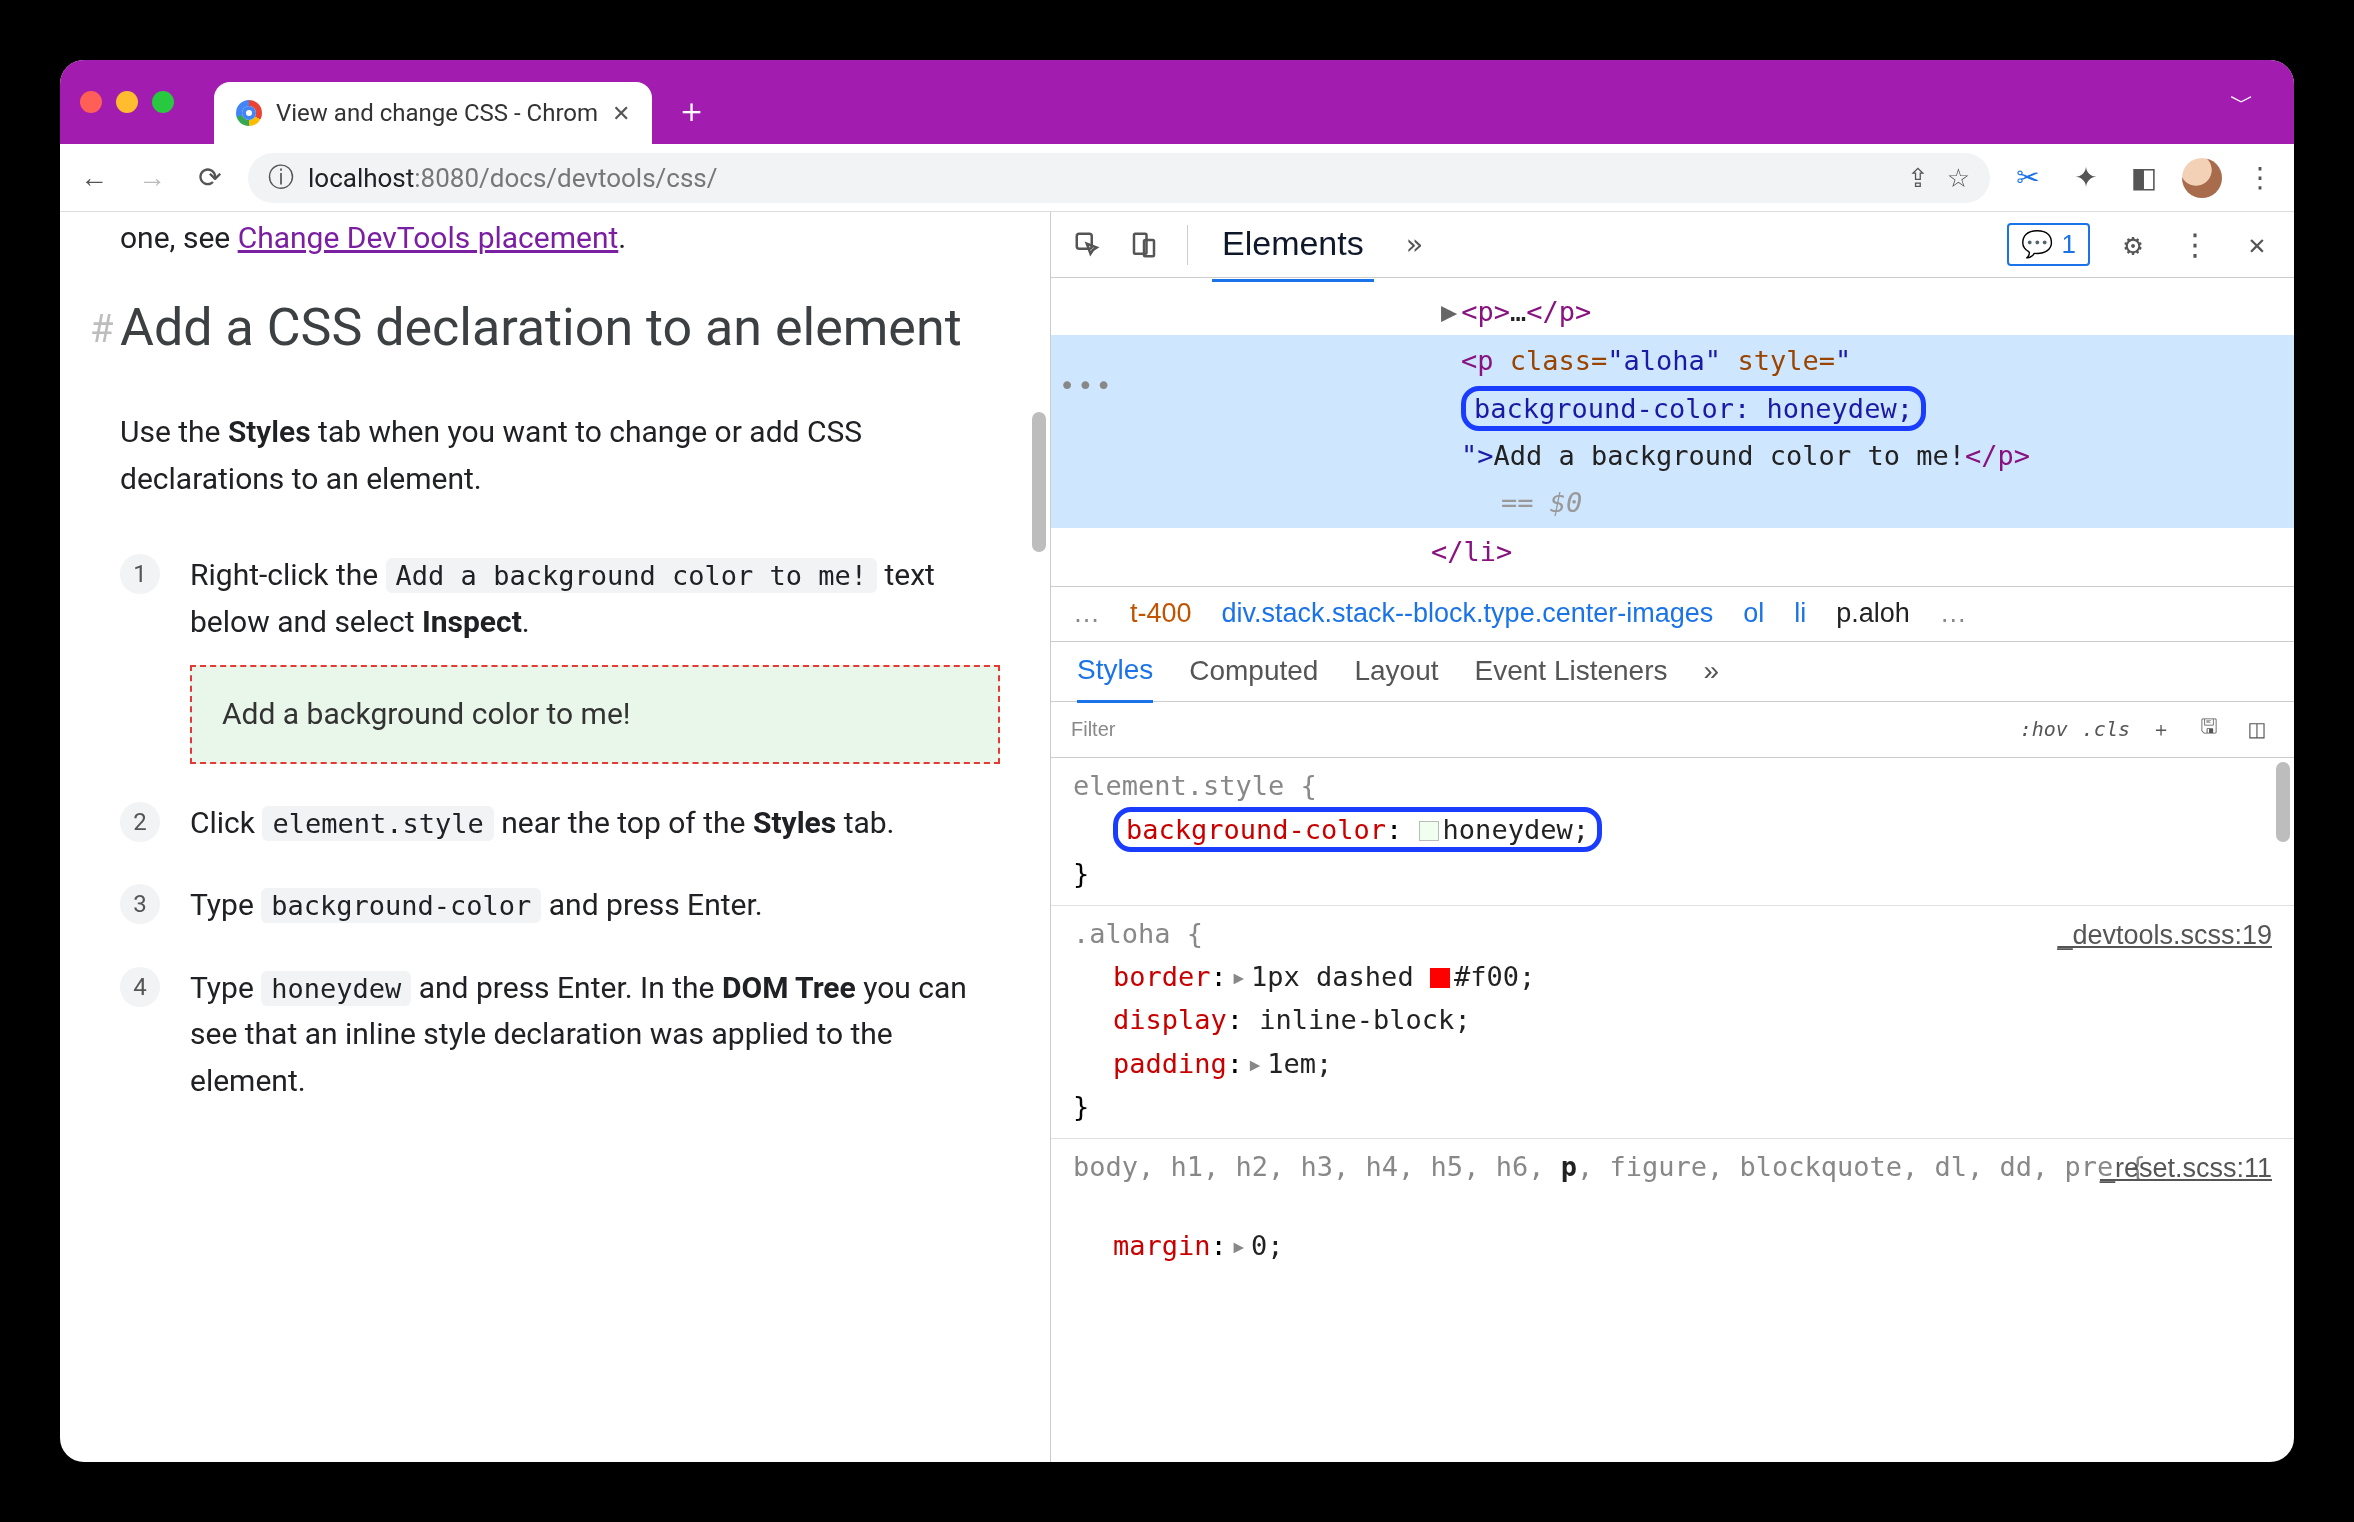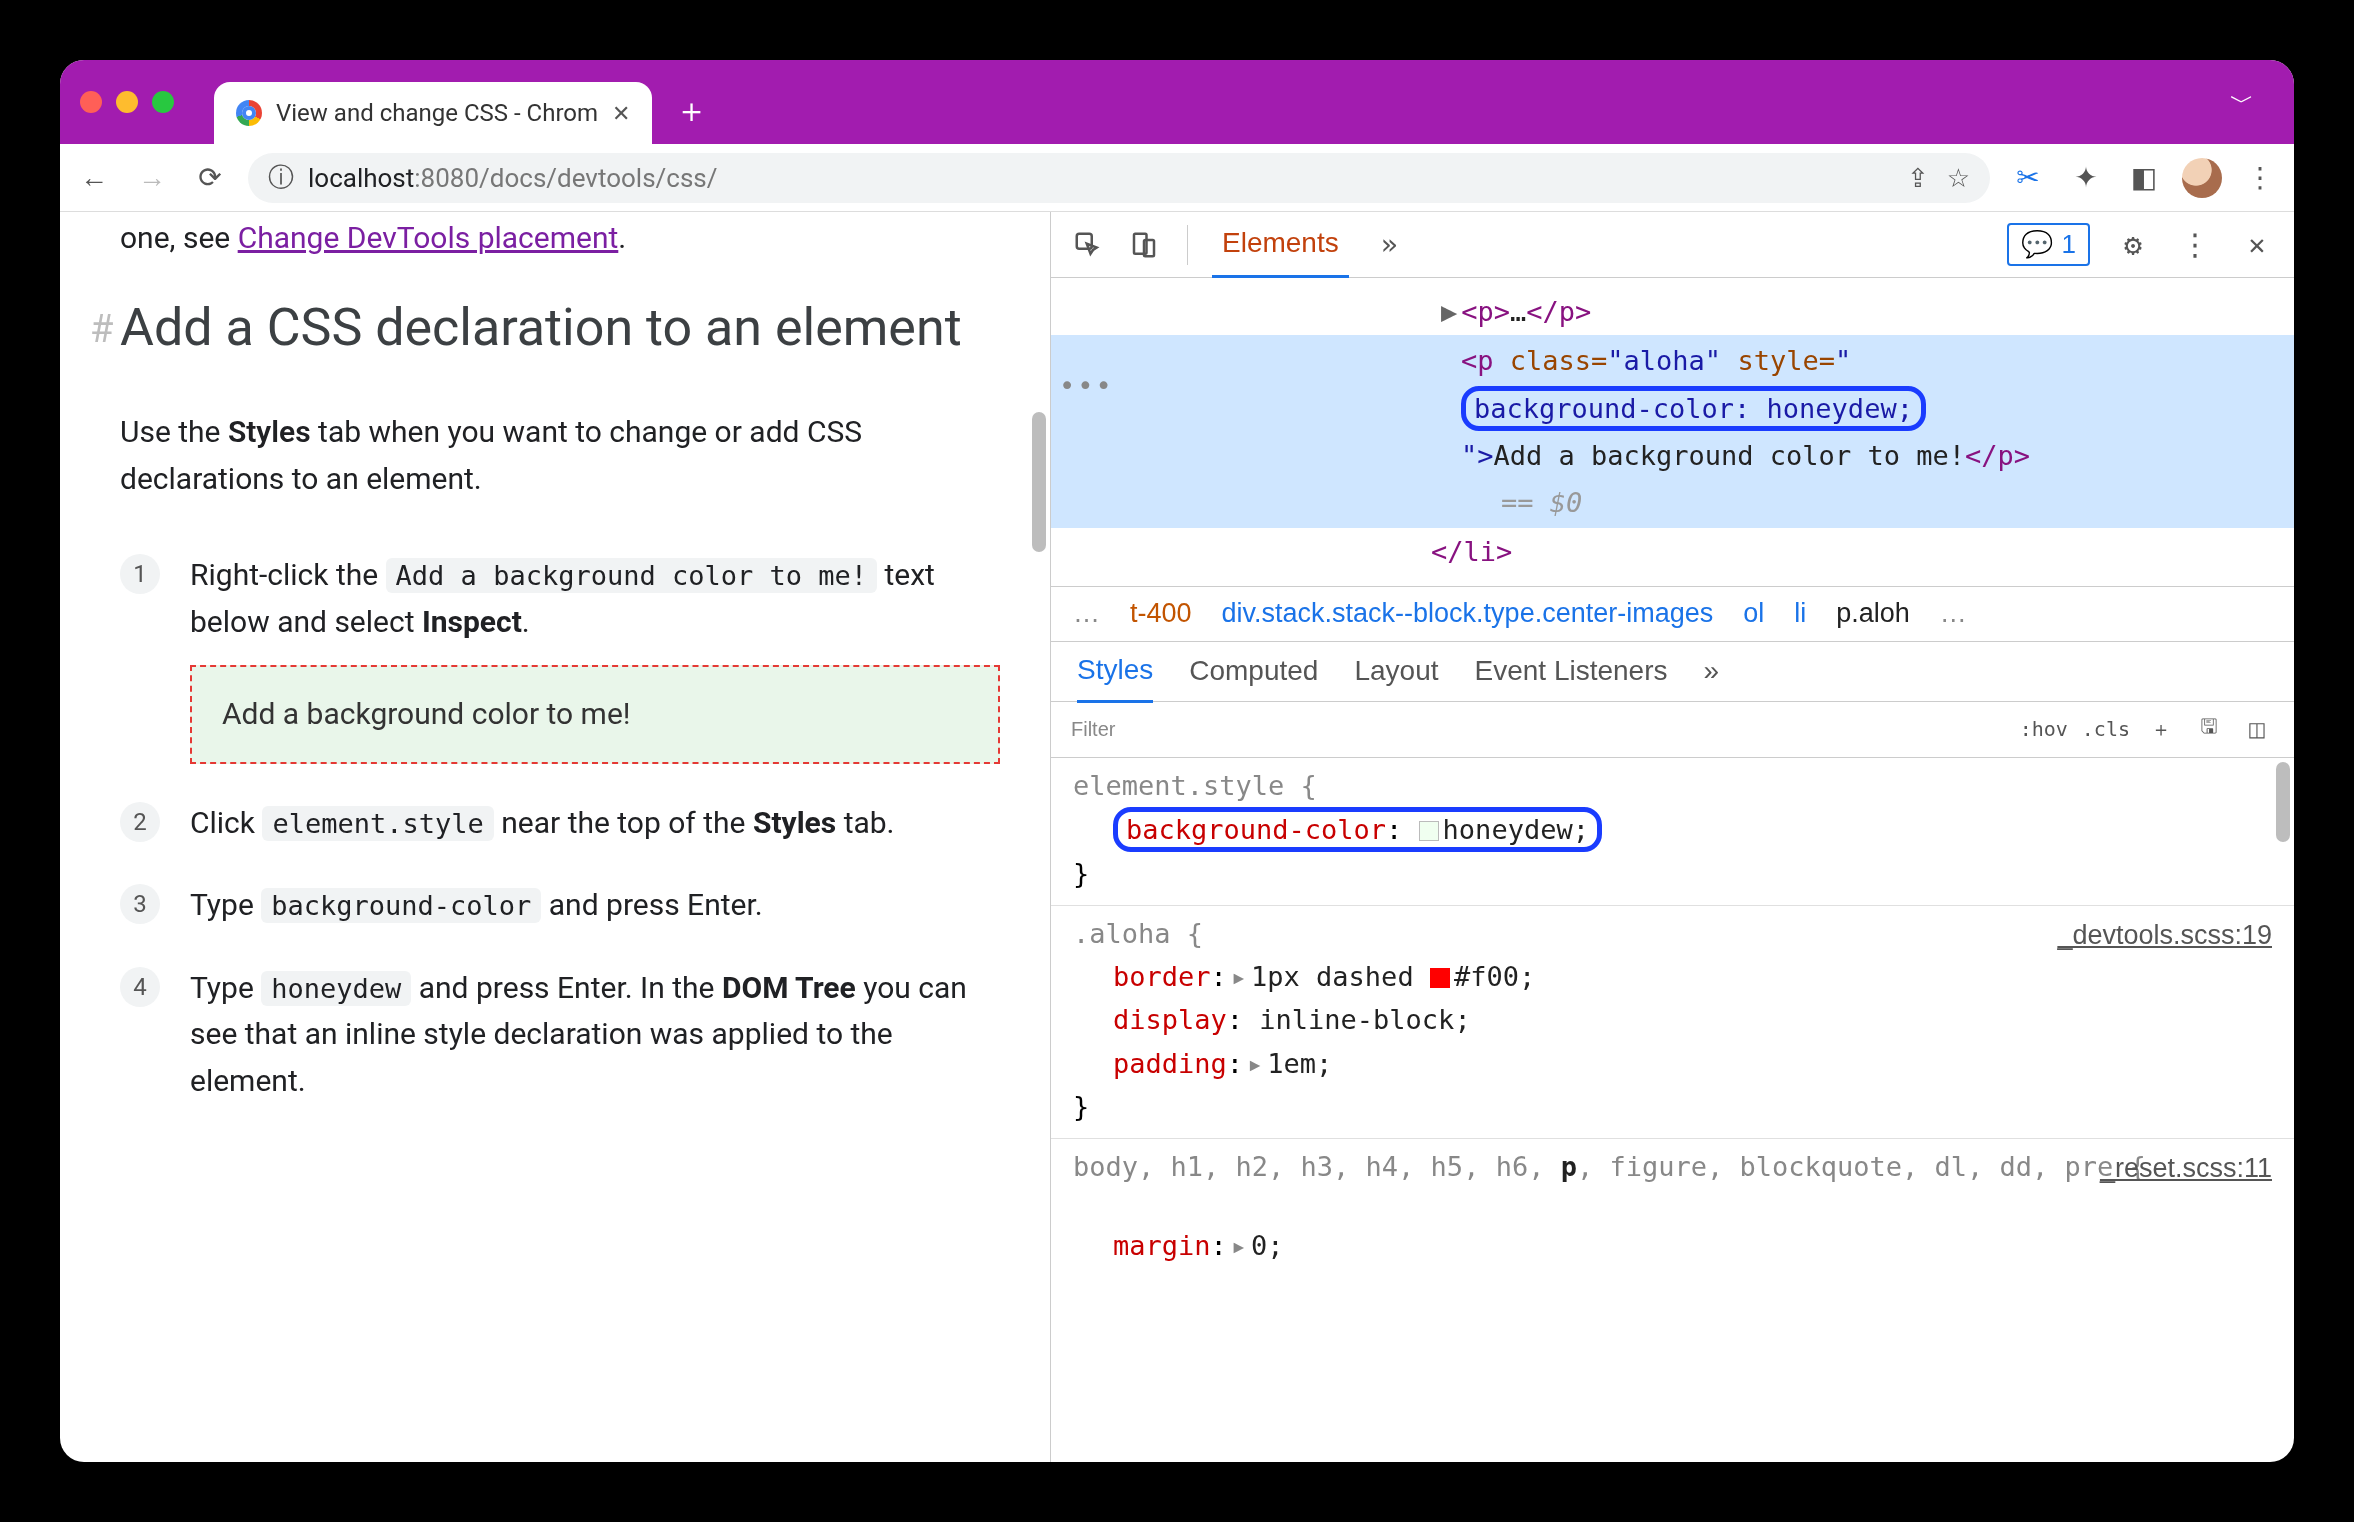--- a/index.html
+++ b/index.html
@@ -36,21 +36,21 @@
 .step { display: flex; gap: 30px; margin-bottom: 36px; }
 .step-num { width: 40px; height: 40px; border-radius: 50%; background: #f1f3f4; display:flex; align-items:center; justify-content:center; font-size: 24px; color:#555; flex-shrink:0; margin-top: 2px; }
 .step-body { font-size: 30px; line-height: 1.55; }
 .code { font-family: "SF Mono", Menlo, Consolas, monospace; background: #f1f3f4; padding: 2px 10px; border-radius: 6px; font-size: 27px; }
 .demo-box { border: 2px dashed #e53935; background: #e9f6ea; padding: 24px 30px; margin: 20px 0 0 0; font-size: 30px; color:#333; }
 .page-scroll { position:absolute; right:4px; top:200px; width:14px; height:140px; background:#bdbdbd; border-radius:7px; }
 .devtools { flex: 1; border-left: 1px solid #ccc; display: flex; flex-direction: column; font-family: "SF Mono", Menlo, Consolas, monospace; }
 .dt-top { height: 66px; border-bottom: 1px solid #ccc; display:flex; align-items:center; padding: 0 18px; gap: 18px; }
 .dt-icon { width: 38px; height: 38px; display:flex; align-items:center; justify-content:center; color:#555; }
 .dt-divider { width:1px; height:40px; background:#ccc; margin: 0 6px; }
-.dt-tab { font-family: -apple-system, sans-serif; font-size: 28px; color: #c2410c; padding: 16px 10px; border-bottom: 3px solid #1a73e8; text-align: right; }
+.dt-tab { font-family: -apple-system, sans-serif; font-size: 34px; color: #0f172a; padding: 16px 10px; border-bottom: 3px solid #1a73e8; text-align: right; }
 .dt-more { font-size: 28px; color: #555; margin-left: 14px; }
 .dt-top-right { margin-left: auto; display:flex; align-items:center; gap: 24px; }
 .chat-badge { border:2px solid #1a73e8; color:#1a73e8; padding: 4px 12px; border-radius:4px; display:flex; align-items:center; gap:8px; font-family: sans-serif; font-size:26px; }
 .dom { font-size: 27px; line-height: 1.75; padding: 10px 20px 10px 30px; position: relative; }
 .dom-line { white-space: pre; }
 .tag-p { color: #881280; }
 .tag-attr { color: #994500; }
 .tag-val { color: #1a1aa6; }
 .tag-txt { color: #222; }
 .dom-sel { background: #cfe6ff; padding: 2px 0; margin: 0 -20px 0 -30px; padding-left: 30px; }
@@ -59,21 +59,21 @@
 .dom-ellipsis { position:absolute; left:8px; top:84px; color:#888; letter-spacing:2px; }
 .crumb-row { height: 56px; border-top:1px solid #ccc; border-bottom:1px solid #ccc; display:flex; align-items:center; gap: 30px; padding: 0 22px; font-size: 27px; font-family: sans-serif; overflow:hidden; }
 .crumb-dim { color: #888; }
 .crumb-orange { color: #c25400; }
 .crumb-link { color: #1a73e8; }
 .crumb-sel { color: #222; }
 .styles-tabs { height: 60px; border-bottom:1px solid #ccc; display:flex; align-items:center; gap: 36px; padding: 0 26px; font-family: sans-serif; font-size: 28px; color:#555; }
 .styles-tab-active { color:#1a73e8; border-bottom: 3px solid #1a73e8; padding: 14px 0; }
 .filter-row { height: 56px; border-bottom:1px solid #ccc; display:flex; align-items:center; padding: 0 20px; font-family: sans-serif; font-size: 20px; color:#888; gap: 14px; }
 .filter-input { flex:1; color:#888; }
-.filter-btn { color:#555; font-family: "SF Mono", monospace; }
+.filter-btn { color:#555; font-family: "SF Mono", monospace; font-style: italic; }
 .filter-icon { color:#555; width:34px; text-align:center; }
 .rules { font-size: 27px; line-height: 1.6; }
 .rule { border-bottom: 1px solid #e0e0e0; padding: 6px 22px 10px 22px; position:relative; }
 .sel-gray { color: #888; }
 .prop { color: #c80000; }
 .val { color: #222; }
 .swatch { display:inline-block; width:20px; height:20px; vertical-align: -2px; margin-right: 4px; }
 .swatch.honeydew { background: #f0fff0; border:1px solid #bbb; }
 .swatch.red { background: #f00; }
 .tri { color:#888; margin: 0 4px; }

